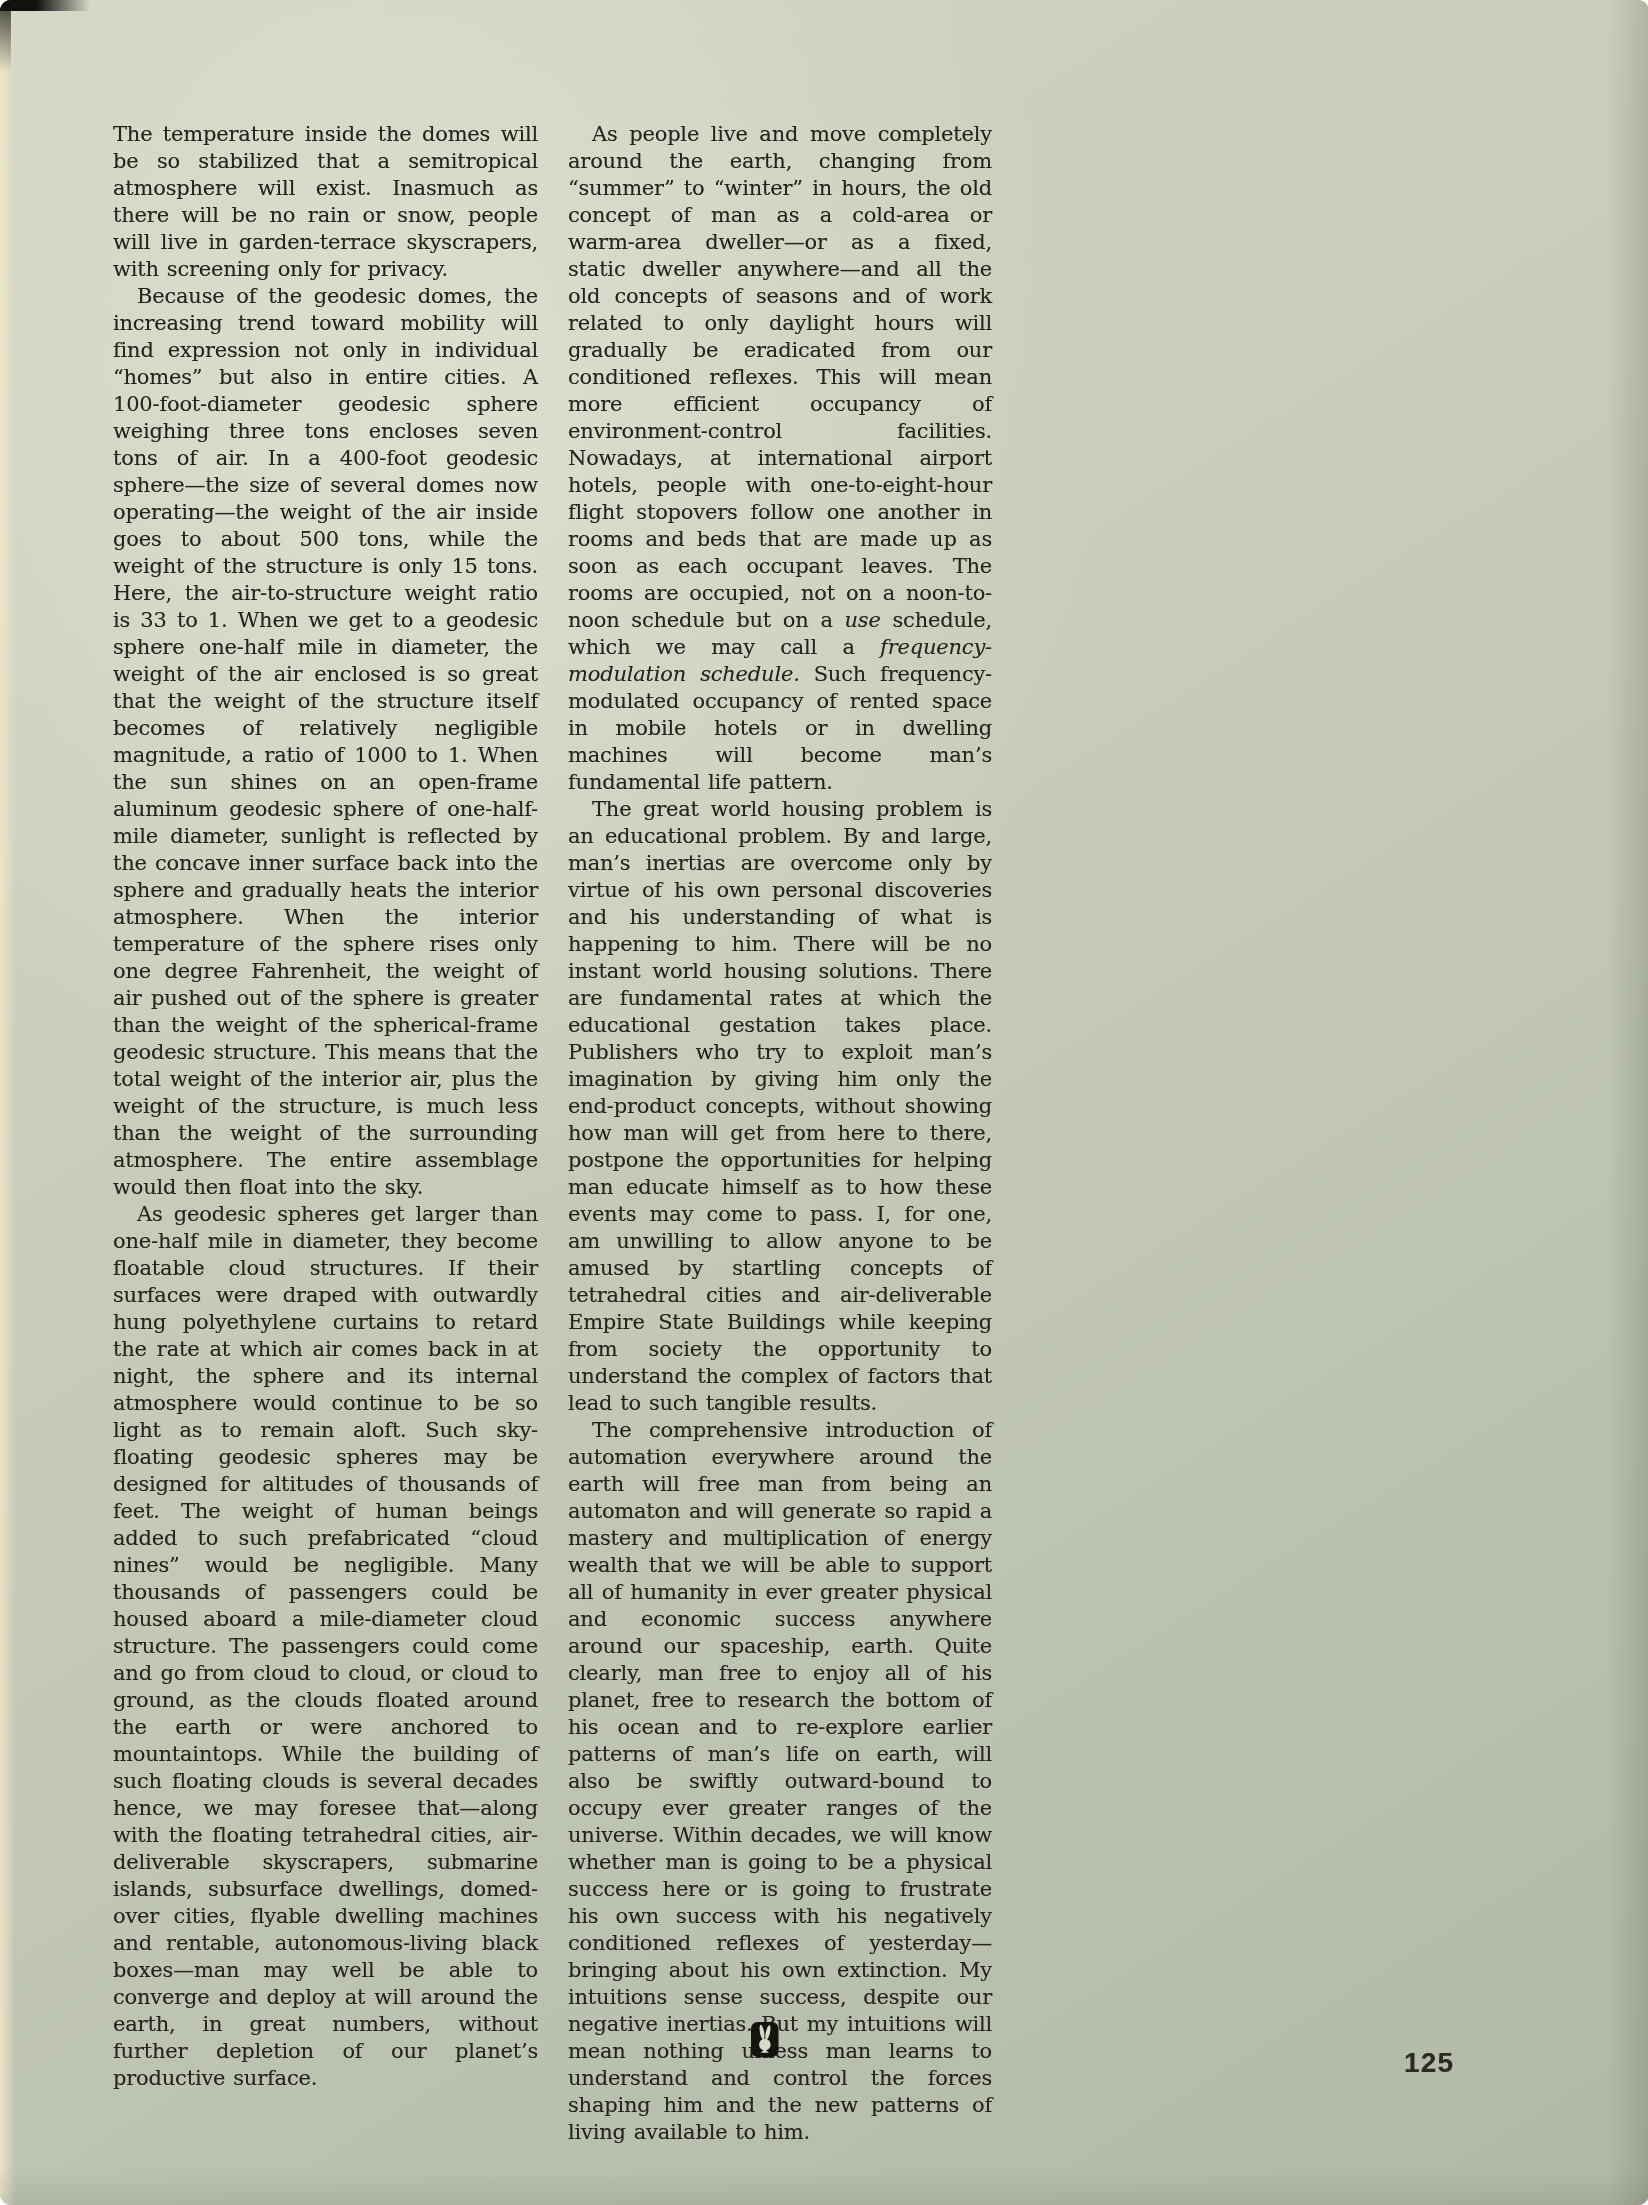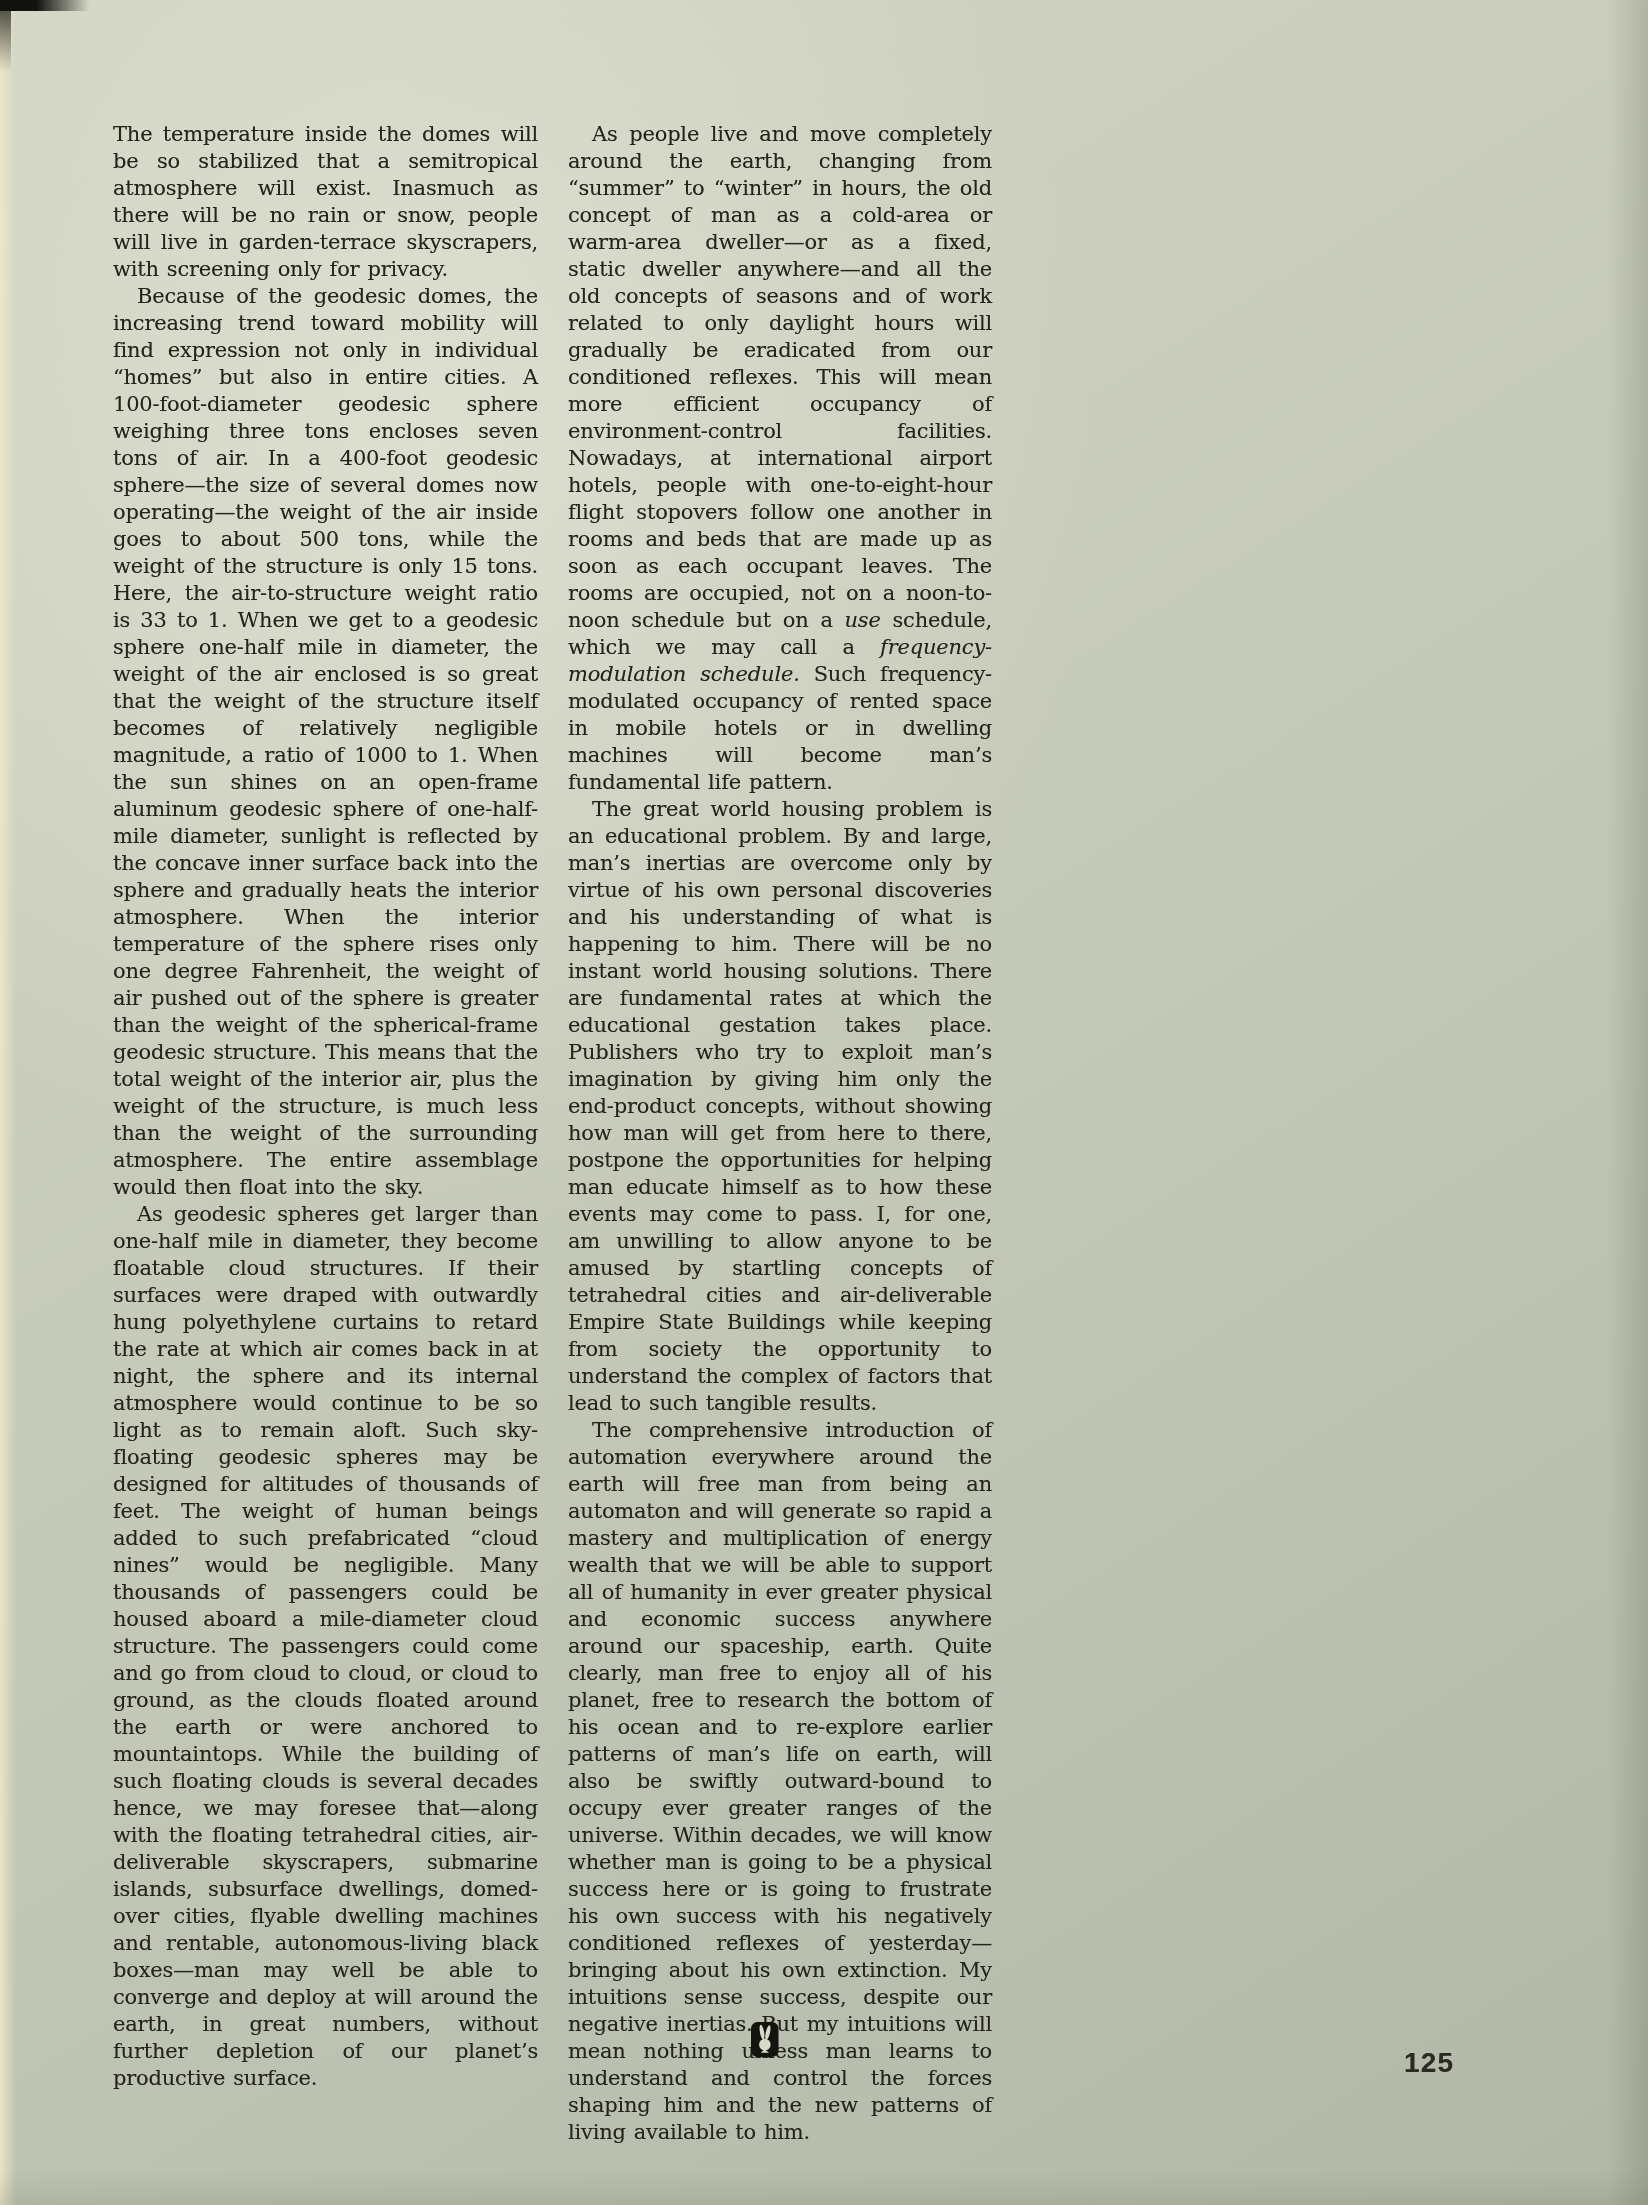--- a/index.html
+++ b/index.html
@@ -13,20 +13,21 @@
     font-family: "DejaVu Serif", "Liberation Serif", serif;
   }
   .page {
     position: relative;
     width: 1649px;
     height: 2205px;
     background:
       radial-gradient(955px 1135px at 26% 20%, rgba(224,226,211,0.85), rgba(224,226,211,0) 70%),
       linear-gradient(148deg, #d2d5c4 0%, #c7cbba 42%, #bcc2b1 72%, #b2b8a6 100%);
     overflow: hidden;
+    border-radius: 11px;
   }
   
   .edge-left {
     position: absolute;
     left: 0; top: 0;
     width: 15.5px; height: 100%;
     background: linear-gradient(to right, rgba(240,233,199,0.85), rgba(240,233,199,0.0));
     pointer-events: none;
   }
   .corner-dark {

